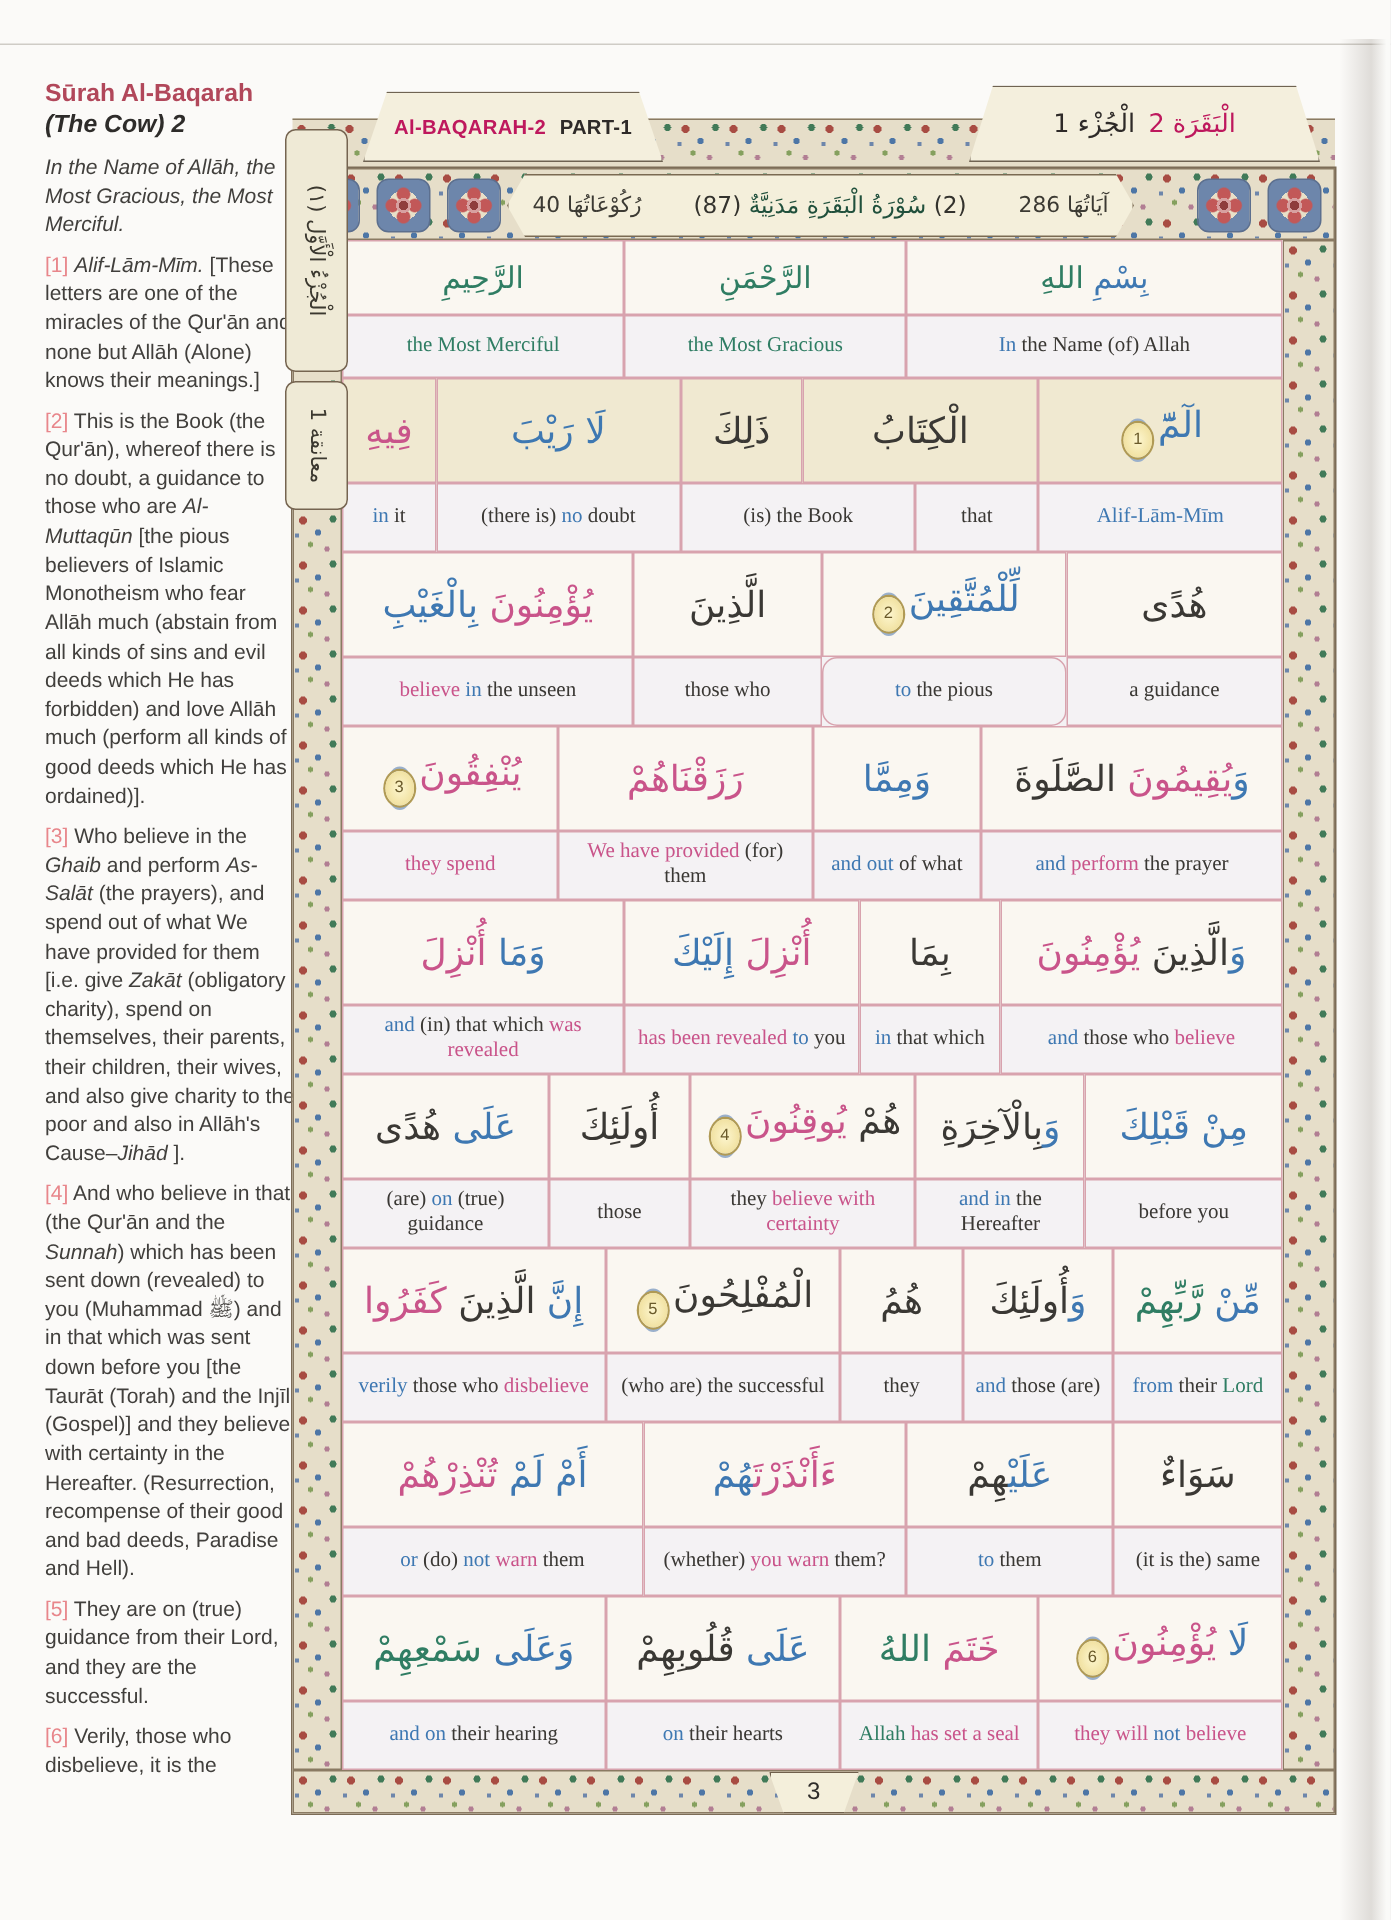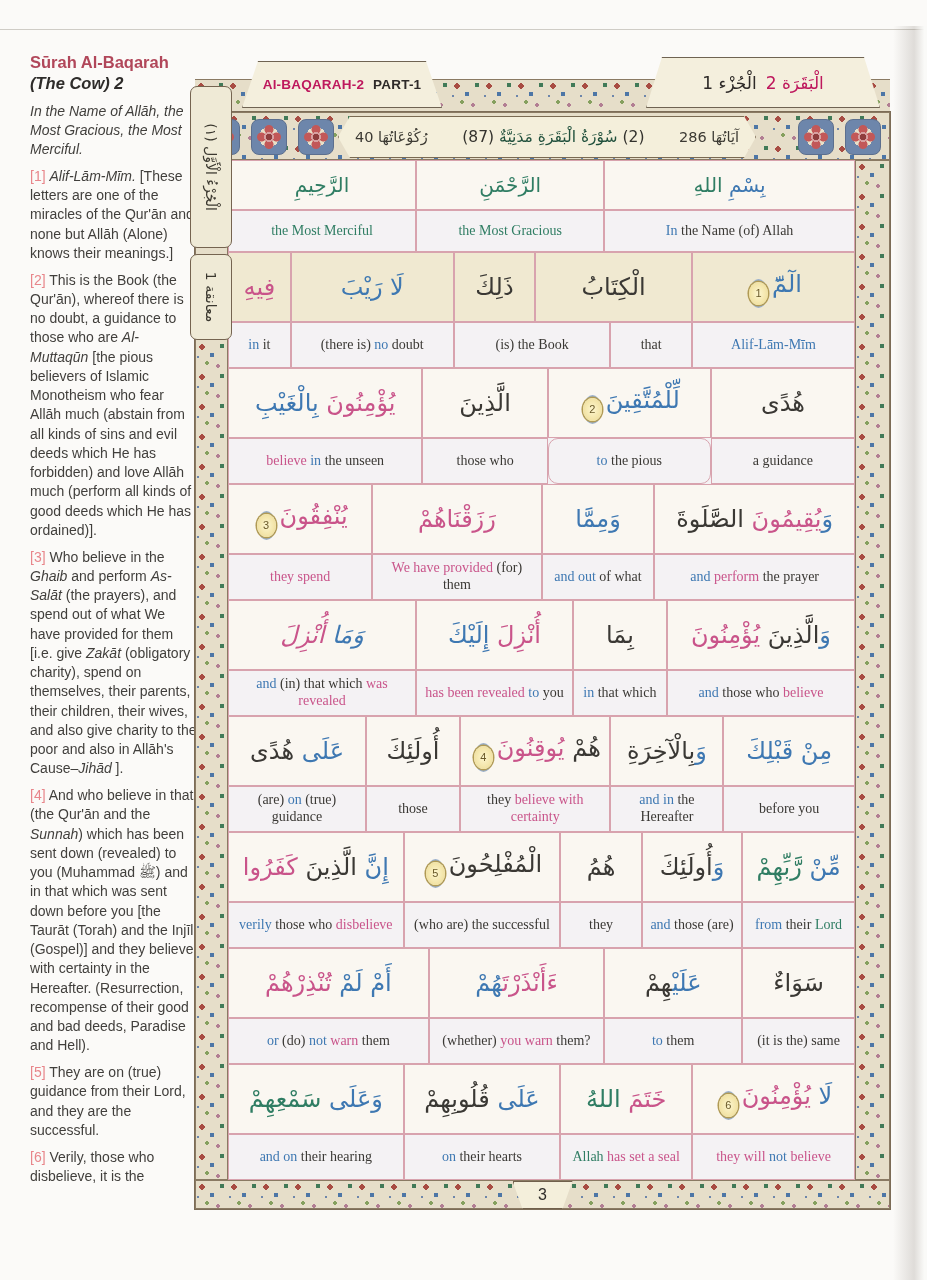--- a/index.html
+++ b/index.html
@@ -282,21 +282,21 @@
           <div class="arow">
             <div class="gcell acell" style="width: 30%;">
               <div class="ain"><span class="c-b">وَ</span><span class="c-k">الَّذِينَ </span><span class="c-p">يُؤْمِنُونَ</span></div>
             </div>
             <div class="gcell acell" style="width: 15%;">
               <div class="ain"><span class="c-k">بِمَا</span></div>
             </div>
             <div class="gcell acell" style="width: 25%;">
               <div class="ain"><span class="c-p">أُنْزِلَ </span><span class="c-b">إِلَيْكَ</span></div>
             </div>
-            <div class="gcell acell" style="width: 30%; font-style: italic;">
+            <div class="gcell acell" style="width: 30%;">
               <div class="ain"><span class="c-b">وَمَا </span><span class="c-p">أُنْزِلَ</span></div>
             </div>
           </div>
           <div class="erow">
             <div class="gcell ecell" style="width: 30%;">
               <div class="ein"><span class="c-b">and </span><span class="c-k">those who </span><span class="c-p">believe</span></div>
             </div>
             <div class="gcell ecell" style="width: 15%;">
               <div class="ein"><span class="c-b">in </span><span class="c-k">that which</span></div>
             </div>

